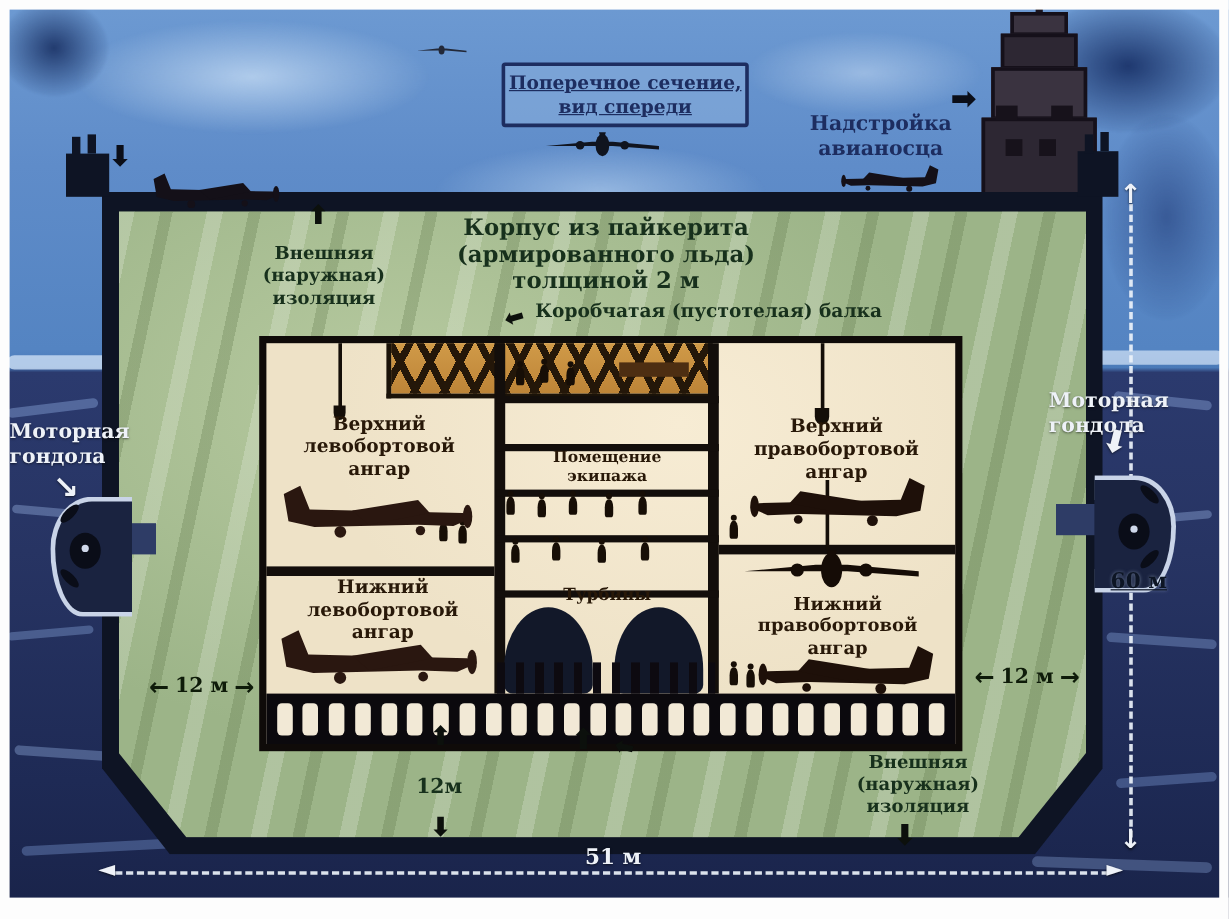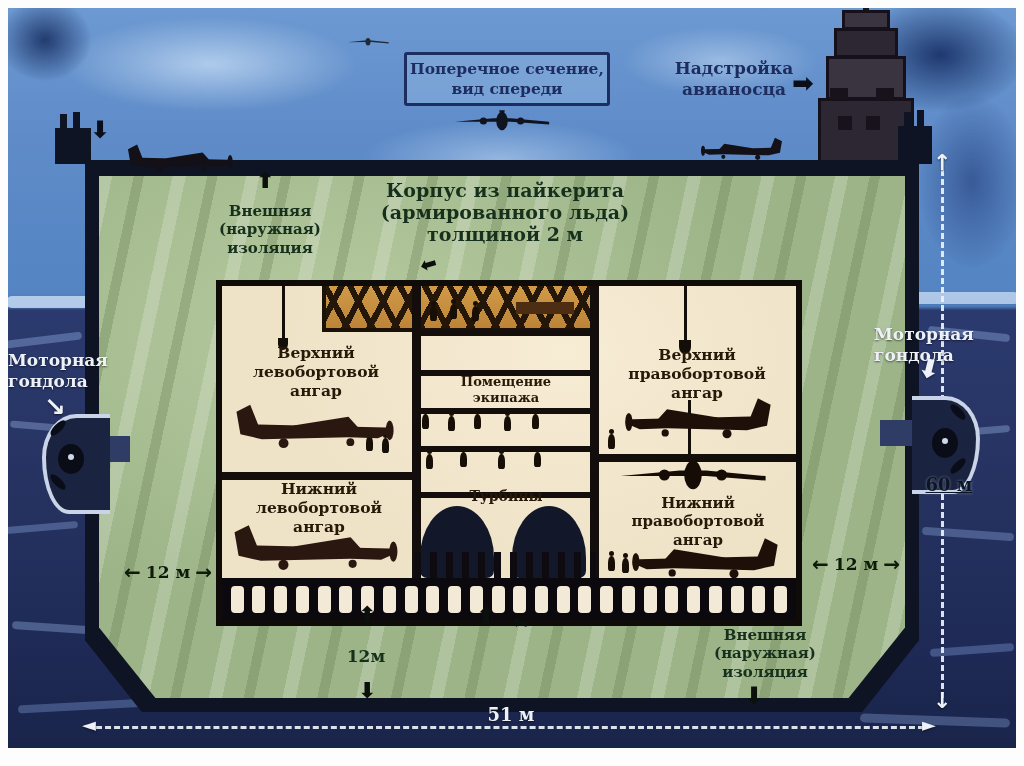--- a/index.html
+++ b/index.html
@@ -48,33 +48,33 @@
     border-radius:50%;background:#170e06;}
   .table{position:absolute;background:#4d2e12;}
   
   .pod{position:absolute;background:#1a2340;box-sizing:border-box;z-index:7;}
   .prop{position:absolute;background:#0a0d18;border-radius:50%;z-index:8;}
   .blade{position:absolute;background:#0a0d18;border-radius:50%;z-index:8;}
   .shaft{position:absolute;background:#2e3c66;z-index:6;}
   
   .lbl{position:absolute;font-weight:bold;white-space:pre-line;text-align:center;
     line-height:1.22;z-index:9;}
-  .navy{color:#1d2d60;}
+  .navy{color:#1d2d60;margin-top:35px;}
   .greent{color:#17301c;}
   .brown{color:#281808;}
   .whitet{color:#eef2f8;text-shadow:0 1px 2px rgba(0,0,0,.55);}
   .blackt{color:#0d1524;text-shadow:0 0 3px rgba(190,210,235,.55);text-decoration:underline;}
   .arrow{position:absolute;font-family:"DejaVu Sans",sans-serif;font-weight:bold;z-index:10;
     color:#0c100c;line-height:1;}
   .arrow.white{color:#eef2f8;text-shadow:0 1px 2px rgba(0,0,0,.6);}
   .arrow.navyA{color:#0b0e18;}
-  #title-box{position:absolute;left:404px;top:52px;width:196px;padding:4px 2px;
+  #title-box{position:absolute;left:418px;top:52px;width:196px;padding:4px 2px;
     border:3px solid #1d2d60;background:rgba(155,190,228,.38);z-index:9;
     font-weight:bold;color:#1d2d60;text-align:center;white-space:pre-line;
-    font-size:15.5px;line-height:1.3;border-radius:3px;}
+    font-size:15.5px;line-height:1.3;border-radius:3px;text-decoration:underline;}
   .dimline-v{position:absolute;border-left:3px dashed rgba(236,242,250,.92);z-index:5;}
   .dimline-h{position:absolute;border-top:3px dashed rgba(236,242,250,.92);z-index:5;}
   .dim-row{position:absolute;display:flex;align-items:center;justify-content:center;gap:5px;
     z-index:9;font-weight:bold;}
   .dim-row .ar{font-family:"DejaVu Sans",sans-serif;font-size:20px;color:#0e1b09;}
   .dim-row .tx{font-size:17px;color:#0e1b09;}
   svg{display:block;}
   .frame{position:absolute;background:#fdfdfd;z-index:50;}
 </style>
 </head>
@@ -346,20 +346,21 @@
     <div class="arrow navyA" style="left:90px;top:118px;font-size:24px;">⬇</div>
 
     <div class="lbl greent" style="left:332px;top:180px;width:346px;font-size:19px;line-height:1.15;">Корпус из пайкерита
 (армированного льда)
 толщиной 2 м</div>
     <div class="arrow" style="left:256px;top:170px;font-size:22px;">⬆</div>
     <div class="lbl greent" style="left:194px;top:202px;width:152px;font-size:15px;">Внешняя
 (наружная)
 изоляция</div>
     <div class="arrow" style="left:420px;top:254px;font-size:20px;transform:rotate(-16deg);">⬅</div>
+    <div class="lbl greent" style="left:446px;top:250px;width:340px;font-size:15.5px;text-align:left;">Коробчатая (пустотелая) балка</div>
 
     <div class="lbl brown" style="left:226px;top:344px;width:180px;font-size:15.5px;">Верхний
 левобортовой
 ангар</div>
     <div class="lbl brown" style="left:416px;top:374px;width:180px;font-size:13px;">Помещение
 экипажа</div>
     <div class="lbl brown" style="left:602px;top:346px;width:190px;font-size:15.5px;">Верхний
 правобортовой
 ангар</div>
     <div class="lbl brown" style="left:228px;top:480px;width:182px;font-size:15.5px;">Нижний

